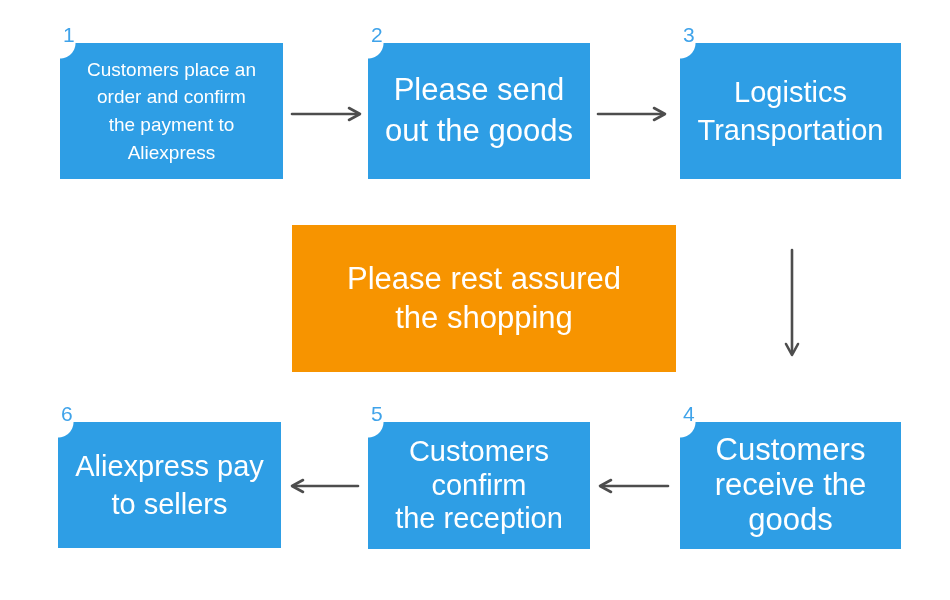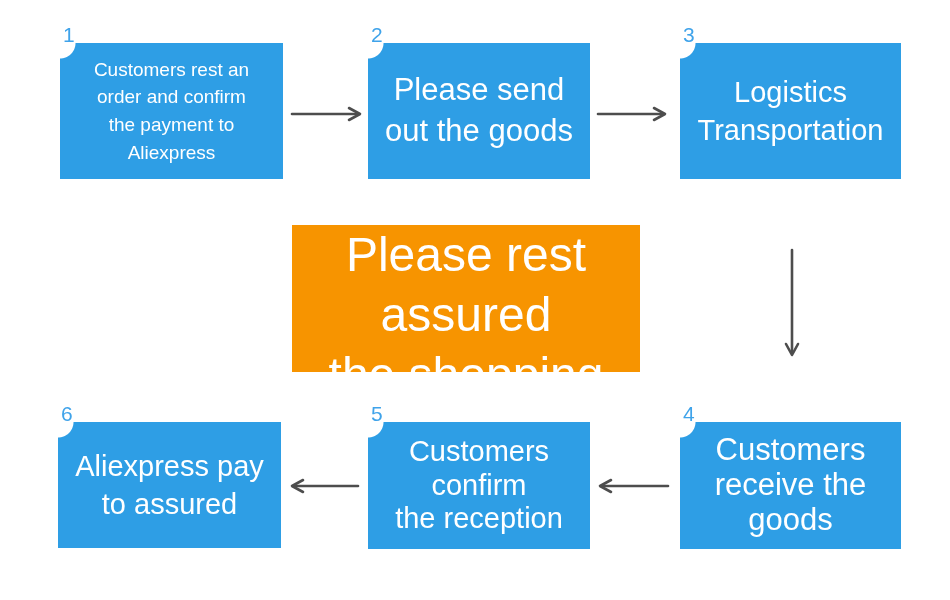--- a/index.html
+++ b/index.html
@@ -35,29 +35,29 @@
     top: -19px;
     left: 3px;
     font-size: 21px;
     line-height: 1;
     color: var(--num, #3FA3EA);
   }
   .banner {
     position: absolute;
     left: 292px;
     top: 225px;
-    width: 348px;
+    width: 384px;
     height: 147px;
     background: var(--orange, #F79400);
     color: var(--step-text, #ffffff);
     display: flex;
-    align-items: flex-start;
+    align-items: center;
     justify-content: center;
     text-align: center;
-    font-size: 48px;
+    font-size: 31px;
     line-height: 1.25;
   }
   .banner .label { white-space: pre-line; }
   .arrows {
     position: absolute;
     left: 0;
     top: 0;
     width: 950px;
     height: 600px;
     pointer-events: none;
@@ -80,21 +80,21 @@
   .b5 .label { line-height: 1.15; }
   .b6 { left: 58px;  top: 422px; width: 223px; height: 126px; font-size: 29px; }
 </style>
 </head>
 <body>
 
 <div class="canvas">
 
   <div class="step b1">
     <span class="num">1</span>
-    <div class="label">Customers rest an
+    <div class="label">Customers place an
 order and confirm
 the payment to
 Aliexpress</div>
   </div>
 
   <div class="step b2">
     <span class="num">2</span>
     <div class="label">Please send
 out the goods</div>
   </div>
@@ -120,21 +120,21 @@
   <div class="step b5">
     <span class="num">5</span>
     <div class="label">Customers
 confirm
 the reception</div>
   </div>
 
   <div class="step b6">
     <span class="num">6</span>
     <div class="label">Aliexpress pay
-to assured</div>
+to sellers</div>
   </div>
 
   <svg class="arrows" viewBox="0 0 950 600" xmlns="http://www.w3.org/2000/svg">
     <g>
       <line x1="292" y1="114" x2="357" y2="114"></line>
       <polyline points="349,108 360,114 349,120"></polyline>
     </g>
     <g>
       <line x1="598" y1="114" x2="662" y2="114"></line>
       <polyline points="654,108 665,114 654,120"></polyline>

